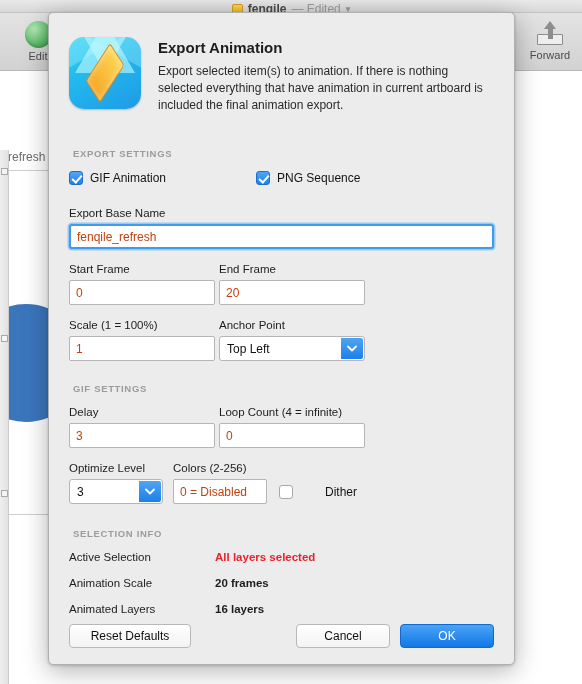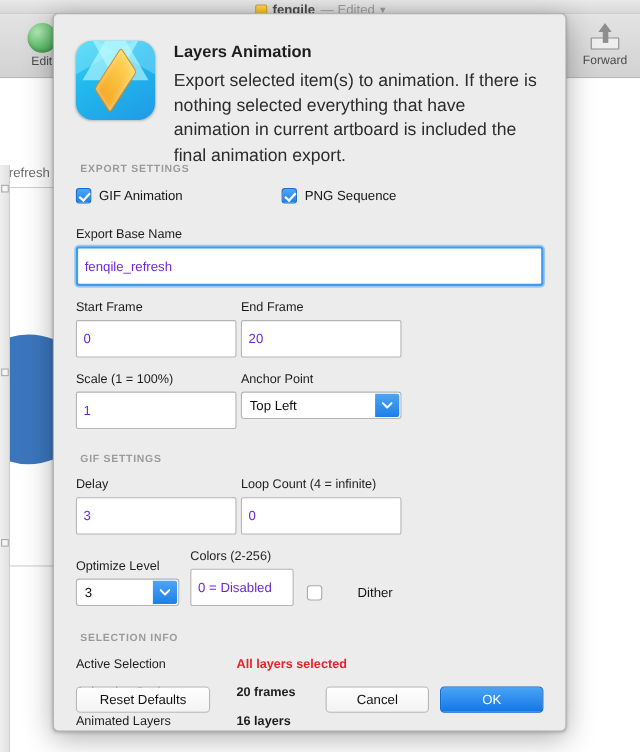--- a/index.html
+++ b/index.html
@@ -189,21 +189,21 @@
     box-shadow: inset 0 0 6px rgba(255,255,255,.5);
   }
   .hdr-text { padding-top: 2px; }
   .dlg-title {
     font-size: 15px;
     font-weight: bold;
     color: #1d1d1d;
     margin-bottom: 7px;
   }
   .dlg-desc {
-    font-size: 16px;
+    font-size: 12px;
     color: #2b2b2b;
     line-height: 1.42;
     max-width: 340px;
   }
 
   
   .dlg-body {
     position: absolute;
     left: 0; top: 125px;
     width: 100%;
@@ -221,24 +221,24 @@
     color: #1d1d1d;
     margin-bottom: 5px;
   }
   .row { display: flex; }
   .col-l { width: 146px; margin-right: 4px; }
   .col-r { width: 146px; }
 
   input.txt {
     width: 100%;
     height: 25px;
-    padding: 16px 6px;
+    padding: 0 6px;
     font-family: "Liberation Sans", sans-serif;
     font-size: 12px;
-    color: #6d28d9;
+    color: #c2410c;
     background: #ffffff;
     border: 1px solid #b5b5b5;
     border-radius: 2px;
     outline: none;
   }
   input.txt.focused {
     border: 2px solid #3e9bf0;
     box-shadow: 0 0 0 1.5px rgba(90,170,245,.55);
     border-radius: 3px;
   }
@@ -395,21 +395,21 @@
 
   <div class="dlg-header">
     <div class="app-icon">
       <div class="ray r1"></div>
       <div class="ray r2"></div>
       <div class="ray r3"></div>
       <div class="ray r4"></div>
       <div class="gem"></div>
     </div>
     <div class="hdr-text">
-      <div class="dlg-title">Layers Animation</div>
+      <div class="dlg-title">Export Animation</div>
       <div class="dlg-desc">Export selected item(s) to animation. If there is nothing selected everything that have animation in current artboard is included the final animation export.</div>
     </div>
   </div>
 
   <div class="dlg-body">
 
     <div class="section-head">EXPORT SETTINGS</div>
 
     <div class="cb-row">
       <div class="cb-wrap">

